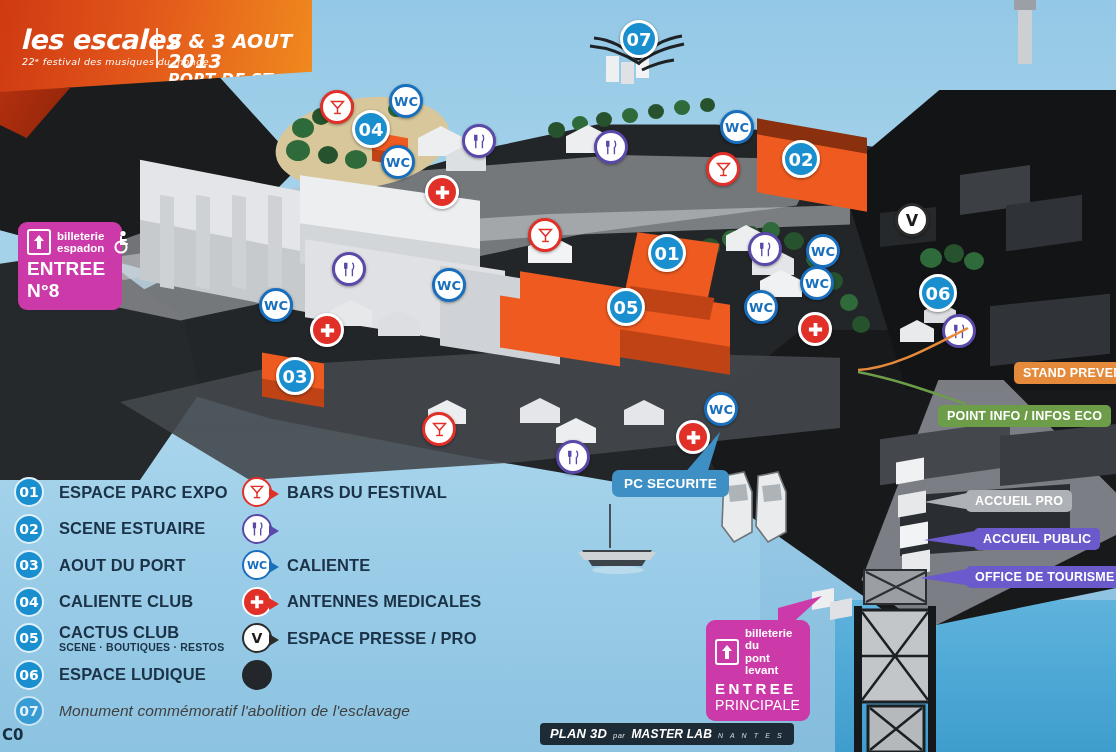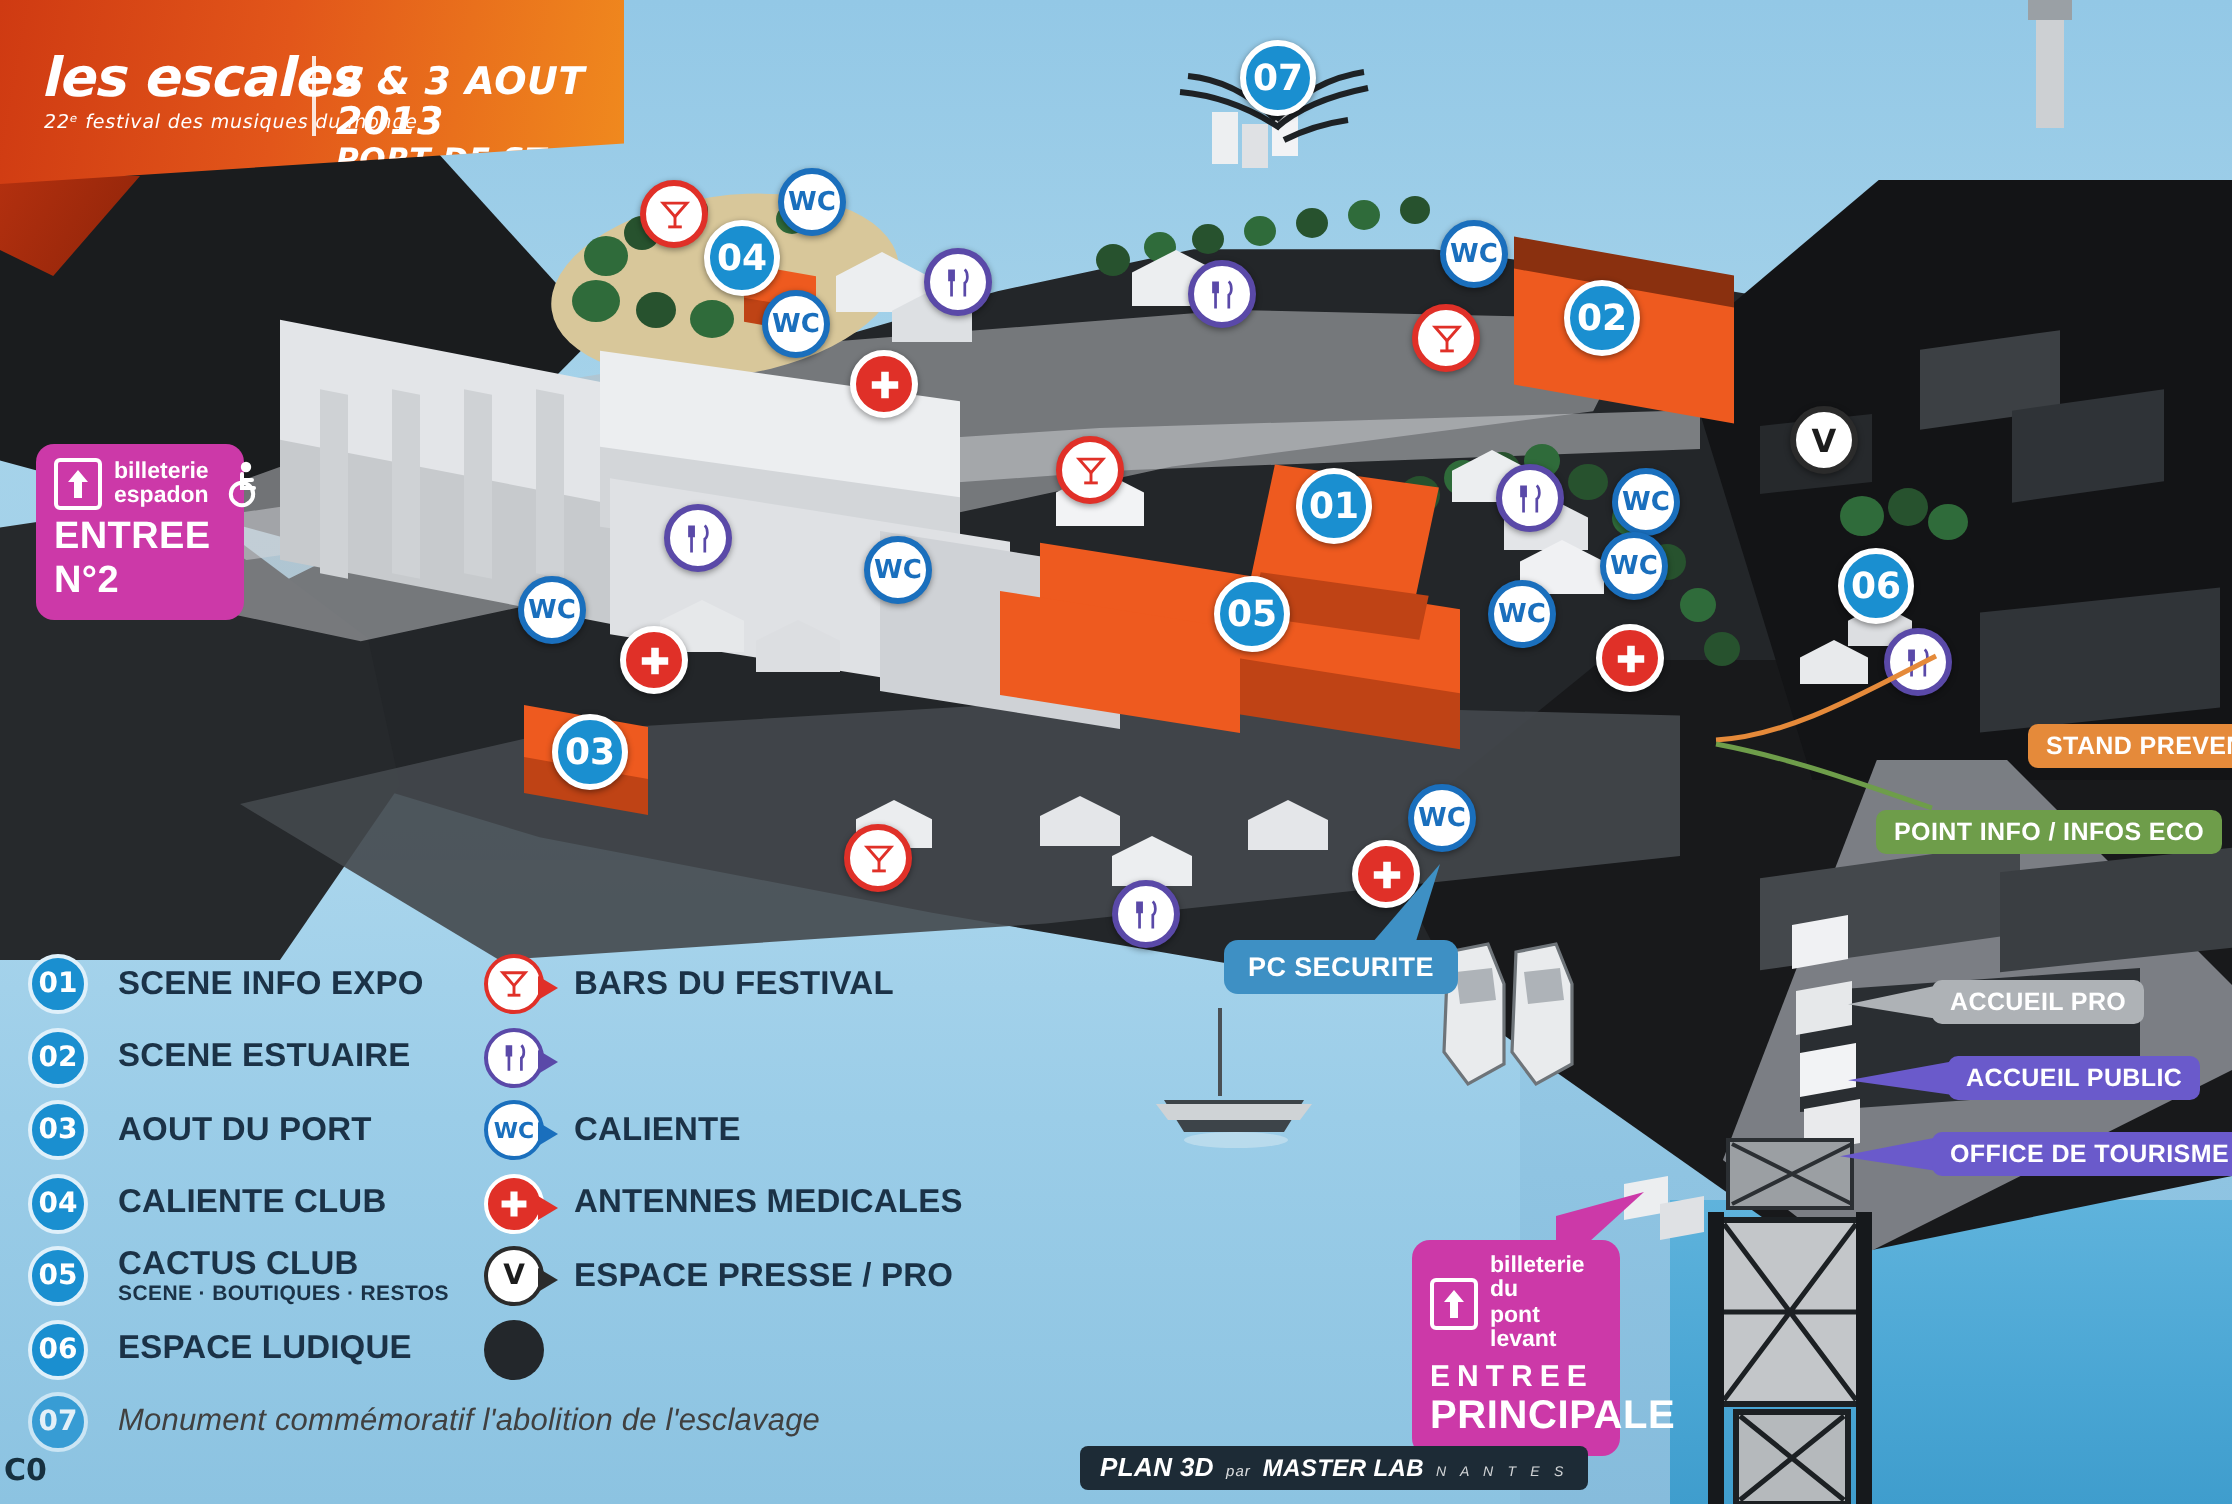--- a/index.html
+++ b/index.html
@@ -175,21 +175,21 @@
   }
   .tb-row { display:flex; align-items:center; gap:6px; }
   .tb-arrow {
     width:24px; height:26px; border:2px solid #fff; border-radius:3px;
     display:flex; align-items:center; justify-content:center; flex:0 0 auto;
   }
   .tb-txt { font-size:11.5px; line-height:1.08; font-weight:bold; }
   .tb-wheel { width:22px; height:24px; flex:0 0 auto; }
   .tb-big { font-weight:bold; font-size:19px; letter-spacing:.2px; margin-top:3px; }
   .tb-big2 { font-weight:bold; font-size:15px; letter-spacing:3.5px; margin-top:3px; }
-  .tb-big3 { font-weight:bold; font-size:20px; letter-spacing:.3px; }
+  .tb-big3 { font-weight:normal; font-size:14px; letter-spacing:.3px; }
 
   
   #legend { position:absolute; left:0; top:470px; width:640px; height:260px; z-index:38; }
   .lg-col { position:absolute; }
   .lg-row { display:flex; align-items:center; height:36.5px; }
   .lg-badge {
     width:30px; height:30px; border-radius:50%;
     background:#1a8fd0; border:2px solid #dff0fa;
     color:#fff; font-weight:bold; font-size:14px;
     display:flex; align-items:center; justify-content:center; flex:0 0 auto;
@@ -679,21 +679,21 @@
       <div class="tb-txt">
         <div>billeterie</div>
         <div>espadon</div>
       </div>
       <svg class="tb-wheel" viewBox="0 0 22 24">
         <circle cx="13" cy="3.5" r="2.6" fill="#fff"></circle>
         <path d="M11 7 V14 H17 M11 10 H16" stroke="#fff" stroke-width="2" fill="none" stroke-linecap="round"></path>
         <circle cx="11" cy="17" r="5.6" fill="none" stroke="#fff" stroke-width="2"></circle>
       </svg>
     </div>
-    <div class="tb-big">ENTREE N°2</div>
+    <div class="tb-big">ENTREE N°8</div>
   </div>
 
   <div style="position:absolute;left:778px;top:596px;width:44px;height:40px;background:#cc39a8;
               clip-path:polygon(0 100%,0 30%,100% 0);z-index:35;"></div>
   <div class="ticketbox" style="left:706px;top:620px;width:104px;">
     <div class="tb-row">
       <div class="tb-arrow">
         <svg width="12" height="16" viewBox="0 0 12 16">
             <path d="M6 1 L11 7 H8 V15 H4 V7 H1 Z" fill="#fff"></path>
           </svg>
@@ -705,21 +705,21 @@
     </div>
     <div class="tb-big2">ENTREE</div>
     <div class="tb-big3">PRINCIPALE</div>
   </div>
 
   <div id="legend">
 
     <div class="lg-col" style="left:14px;top:4px;">
       <div class="lg-row">
         <div class="lg-badge">01</div>
-        <div class="lg-label">SCENE INFO EXPO</div>
+        <div class="lg-label">ESPACE PARC EXPO</div>
       </div>
       <div class="lg-row">
         <div class="lg-badge">02</div>
         <div class="lg-label">SCENE ESTUAIRE</div>
       </div>
       <div class="lg-row">
         <div class="lg-badge">03</div>
         <div class="lg-label">AOUT DU PORT</div>
       </div>
       <div class="lg-row">

